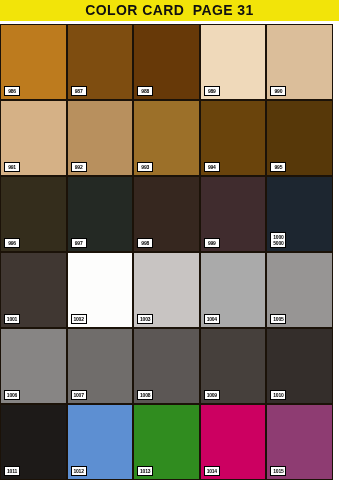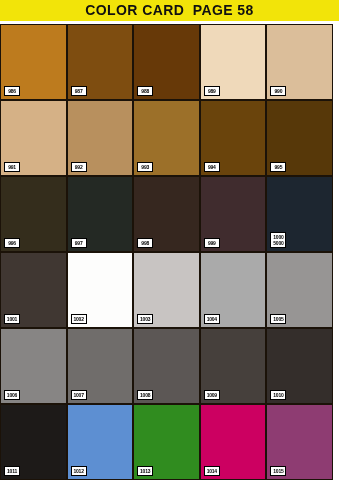--- a/index.html
+++ b/index.html
@@ -87,21 +87,21 @@
     white-space: pre-line;
     box-sizing: border-box;
   }
 </style>
 </head>
 <body>
 
 <div id="card">
 
   <div id="header-band" style="background: rgb(242, 228, 9);">
-    <div id="header-title" style="color: rgb(17, 17, 17);">COLOR CARD  PAGE 58</div>
+    <div id="header-title" style="color: rgb(17, 17, 17);">COLOR CARD  PAGE 31</div>
   </div>
 
   <div id="swatch-grid">
       <div class="swatch" style="background: rgb(189, 123, 30);">
         <div class="swatch-label">986</div>
       </div>
       <div class="swatch" style="background: rgb(126, 77, 16);">
         <div class="swatch-label">987</div>
       </div>
       <div class="swatch" style="background: rgb(103, 57, 8);">

